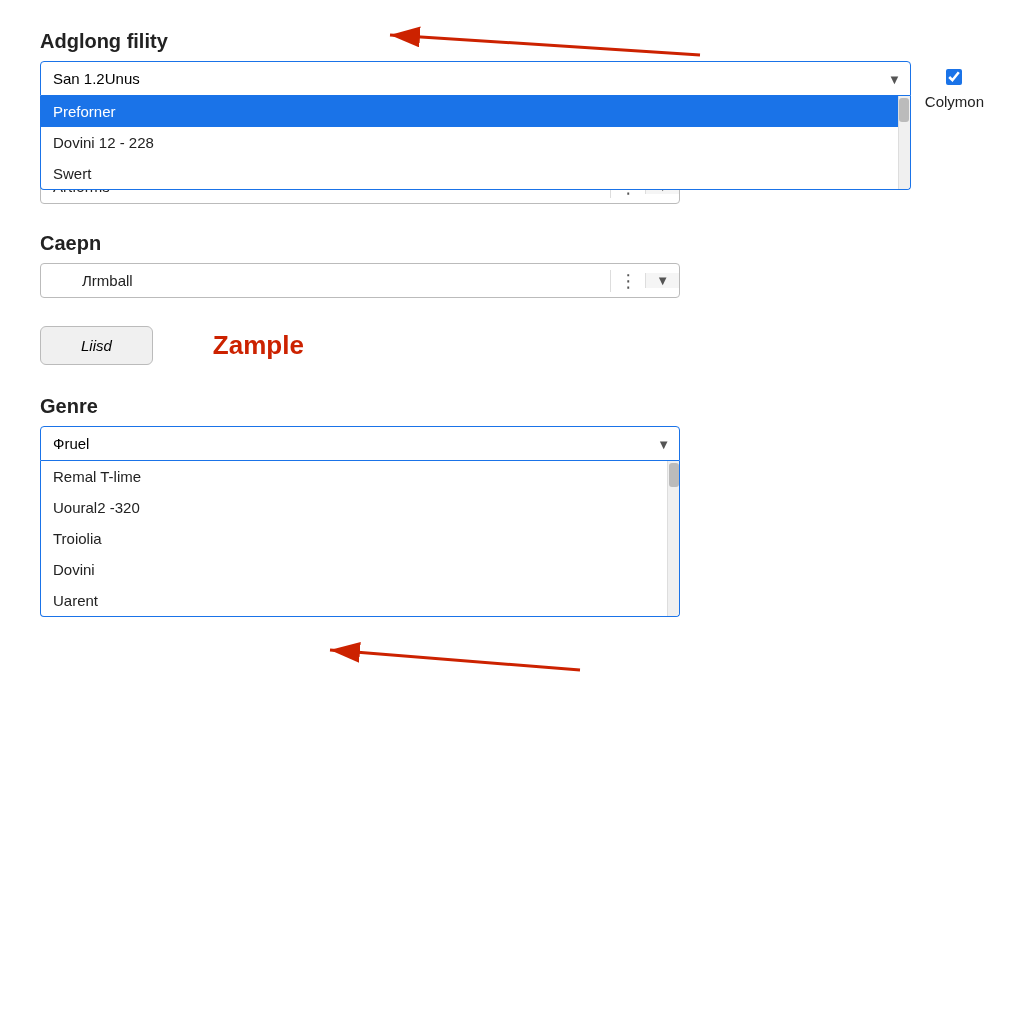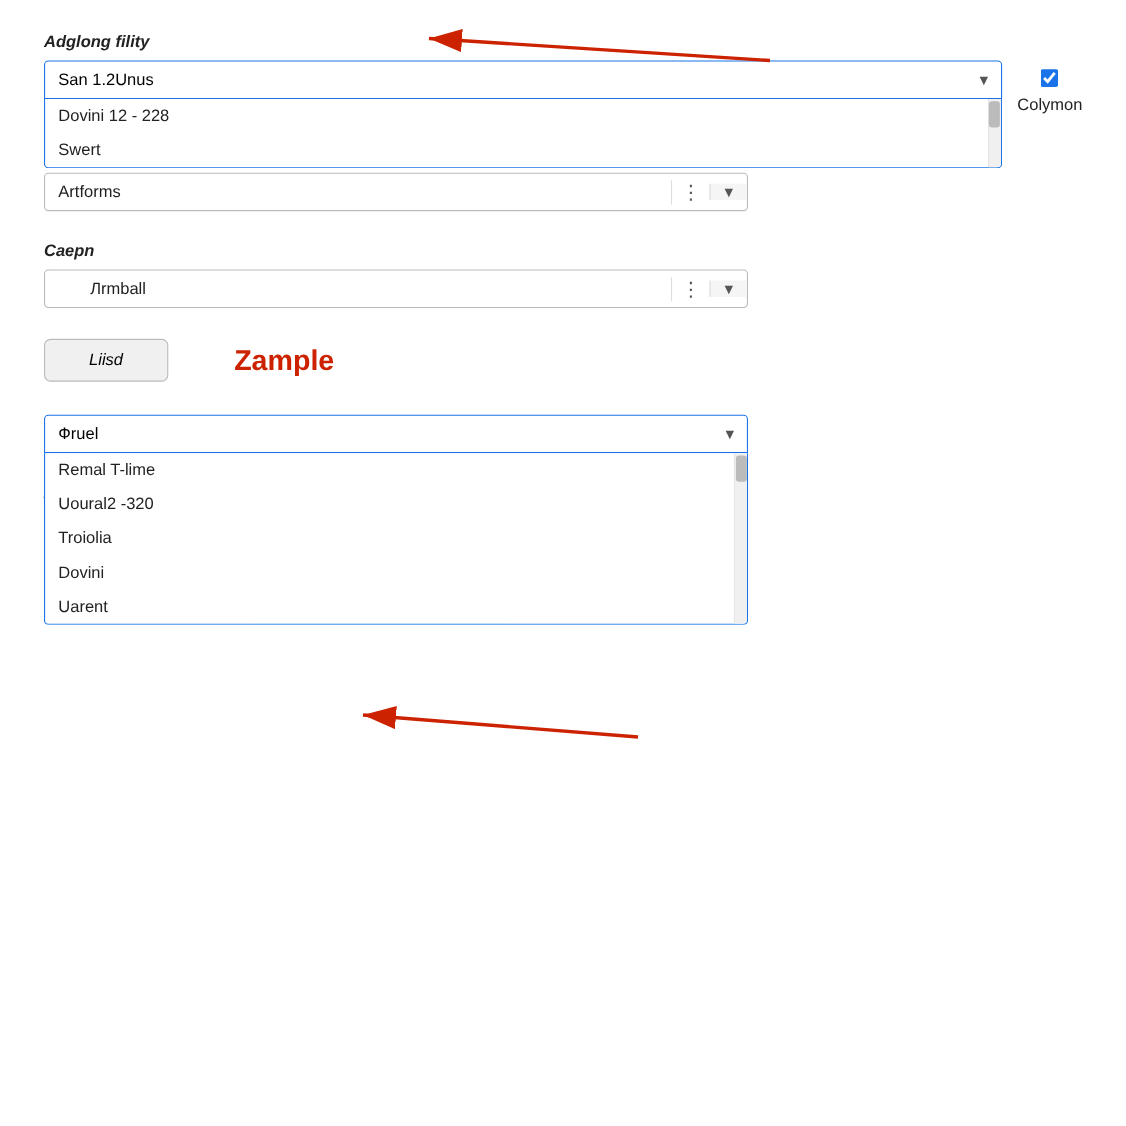--- a/index.html
+++ b/index.html
@@ -12,24 +12,23 @@
       min-height: 1024px;
       position: relative;
     }
 
     .section {
       margin-bottom: 28px;
     }
 
     .section-label {
       font-weight: bold;
-      font-size: 15px;
+      font-size: 20px;
       margin-bottom: 8px;
       display: block;
-      font-style: italic;
     }
 
     .row-flex {
       display: flex;
       align-items: flex-start;
       gap: 14px;
     }
 
     .dropdown-wrapper {
       position: relative;
@@ -237,20 +236,21 @@
 
 <div class="section">
   <span class="section-label">Adglong fility</span>
   <div class="row-flex">
     <div class="dropdown-wrapper">
       <button class="dropdown-btn open">San 1.2Unus</button>
       <span class="dropdown-arrow">▼</span>
       <div class="dropdown-list">
         <div class="dropdown-list-inner">
           <div class="dropdown-list-items">
+            <div class="list-item selected">Preforner</div>
             <div class="list-item">Dovini 12 - 228</div>
             <div class="list-item">Swert</div>
           </div>
           <div class="scrollbar-track">
             <div class="scrollbar-thumb"></div>
           </div>
         </div>
       </div>
     </div>
     <div class="checkbox-wrapper">
@@ -277,20 +277,21 @@
     <span class="select-arrow-btn">▼</span>
   </div>
 </div>
 
 <div class="section" style="position:relative; display:flex; align-items:center; gap:60px; margin-bottom:30px;">
   <button class="action-btn">Liisd</button>
   <span class="zample-label" style="position:relative; right:auto;">Zample</span>
 </div>
 
 <div class="genre-section">
+  <span class="section-label">Genre</span>
   <div class="dropdown-wrapper" style="max-width:640px;">
     <button class="dropdown-btn open">Фruel</button>
     <span class="dropdown-arrow">▼</span>
     <div class="dropdown-list">
       <div class="dropdown-list-inner">
         <div class="dropdown-list-items">
           <div class="list-item">Remal T-lime</div>
           <div class="list-item">Uoural2 -320</div>
           <div class="list-item">Troiolia</div>
           <div class="list-item">Dovini</div>

